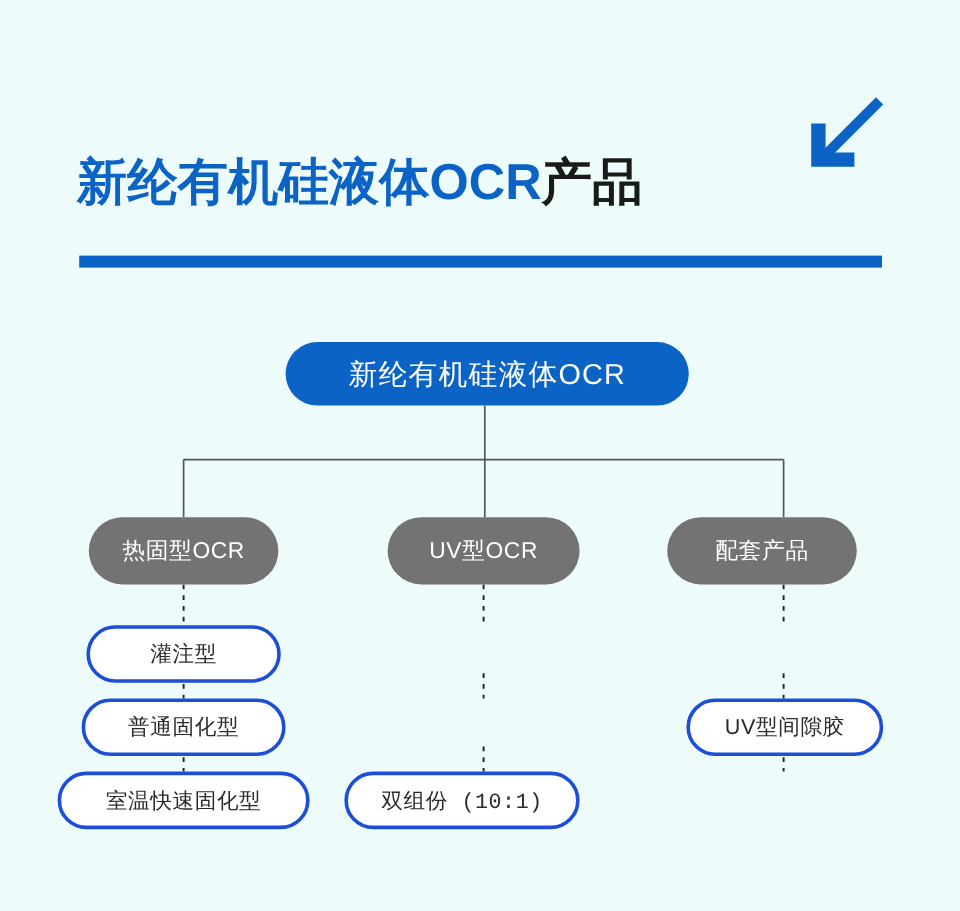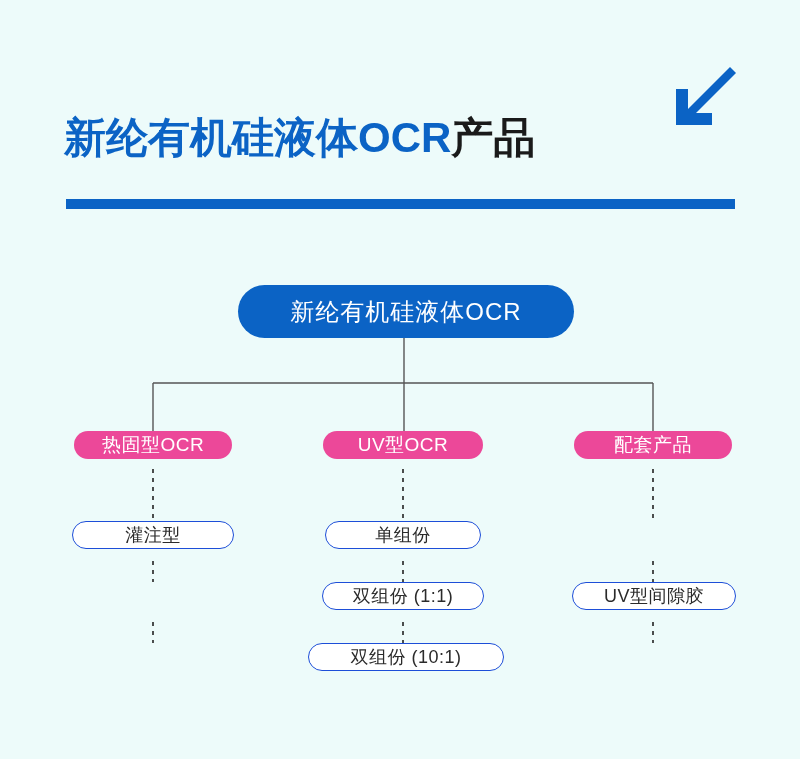--- a/index.html
+++ b/index.html
@@ -11,21 +11,21 @@
     height: 759px;
     background: #edfbfa;
     font-family: "Liberation Sans", "DejaVu Sans", sans-serif;
     overflow: hidden;
     position: relative;
   }
 
   
   #header {
     position: absolute;
-    left: 0; top: 3px;
+    left: 0; top: 17px;
     width: 800px;
     height: 230px;
   }
   #page-title {
     position: absolute;
     left: 64px;
     top: 114px;
     font-size: 42px;
     font-weight: bold;
     letter-spacing: 0px;
@@ -82,49 +82,49 @@
     color: #ffffff;
     font-size: 24px;
     left: 238px;
     top: 285px;
     width: 336px;
     height: 53px;
     letter-spacing: 1px;
   }
 
   .node-branch {
-    background: #ec4899;
+    background: #737373;
     color: #ffffff;
     font-size: 19px;
-    height: 28px;
+    height: 56px;
     top: 431px;
     letter-spacing: 0.5px;
     text-align: center;
   }
   .node-branch.b0 { left: 74px;  width: 158px; }
   .node-branch.b1 { left: 323px; width: 160px; }
-  .node-branch.b2 { left: 574px; width: 158px; font-family: Liberation Mono, monospace; }
+  .node-branch.b2 { left: 556px; width: 158px; font-family: Liberation Mono, monospace; }
 
   .node-leaf {
     background: #ffffff;
     color: #2b2b2b;
-    border: 1px solid #1d4ed8;
+    border: 3px solid #1d4ed8;
     font-size: 18px;
-    height: 28px;
+    height: 48px;
     letter-spacing: 0.5px;
   }
 
   
   .leaf-c0-r0 { left: 72px;  top: 521px; width: 162px; }
   .leaf-c0-r1 { left: 68px;  top: 582px; width: 170px; }
   .leaf-c0-r2 { left: 48px;  top: 643px; width: 210px; }
   
   .leaf-c1-r0 { left: 325px; top: 521px; width: 156px; }
   .leaf-c1-r1 { left: 322px; top: 582px; width: 162px; }
-  .leaf-c1-r2 { left: 308px; top: 643px; width: 196px; }
+  .leaf-c1-r2 { left: 287px; top: 643px; width: 196px; font-family: Liberation Mono, monospace; }
   
   .leaf-c2-r0 { left: 570px; top: 521px; width: 168px; }
   .leaf-c2-r1 { left: 572px; top: 582px; width: 164px; }
   .leaf-c2-r2 { left: 578px; top: 643px; width: 152px; }
 </style>
 </head>
 <body>
 
 <div id="header">
 
@@ -166,19 +166,19 @@
     <line x1="653" y1="622" x2="653" y2="643" stroke="#222222" stroke-width="1.6" stroke-dasharray="4 5"></line>
   </svg>
 
   <div class="node node-root">新纶有机硅液体OCR</div>
 
   <div class="node node-branch b0">热固型OCR</div>
   <div class="node node-branch b1">UV型OCR</div>
   <div class="node node-branch b2">配套产品</div>
 
   <div class="node node-leaf leaf-c0-r0">灌注型</div>
+  <div class="node node-leaf leaf-c0-r1">普通固化型</div>
+  <div class="node node-leaf leaf-c0-r2">室温快速固化型</div>
 
-  <div class="node node-leaf leaf-c1-r0">单组份</div>
-  <div class="node node-leaf leaf-c1-r1">双组份 (1:1)</div>
   <div class="node node-leaf leaf-c1-r2">双组份 (10:1)</div>
 
   <div class="node node-leaf leaf-c2-r1">UV型间隙胶</div>
 </div>
 
 </body></html>

